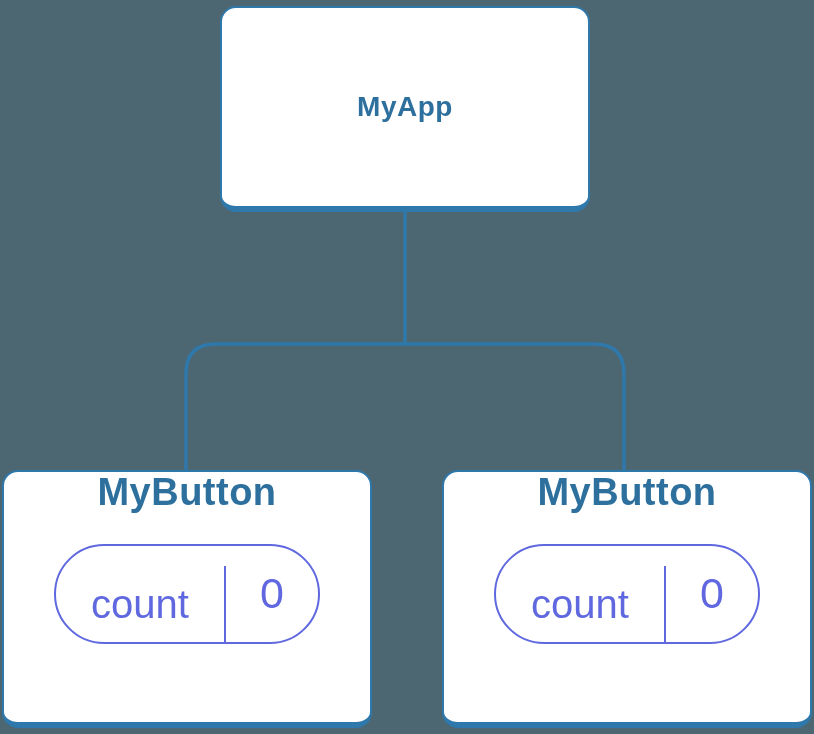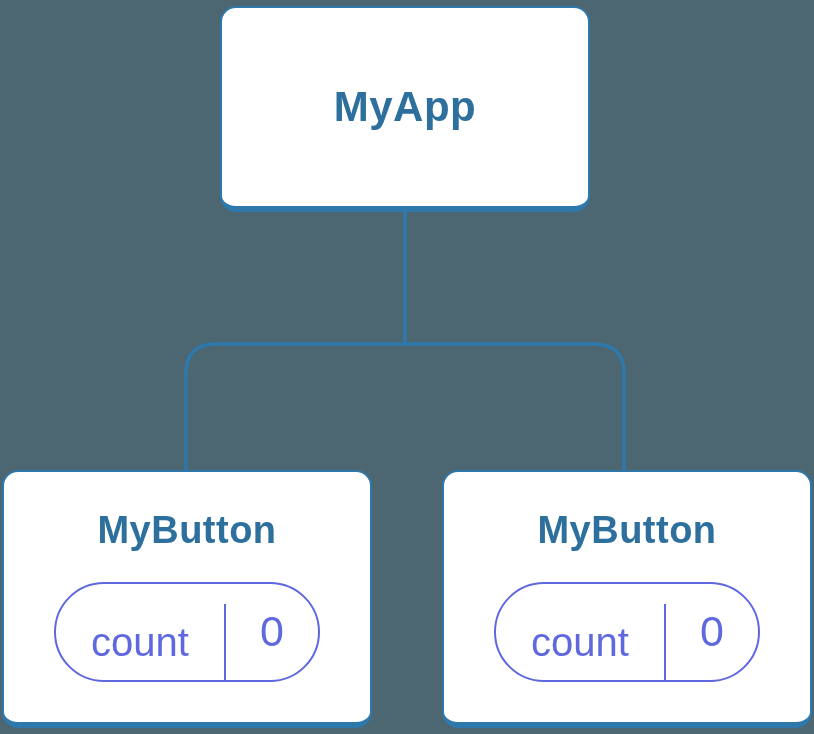--- a/index.html
+++ b/index.html
@@ -39,33 +39,32 @@
     align-items: center;
     justify-content: center;
   }
   .card-child {
     top: 470px;
     width: 370px;
     height: 258px;
     display: flex;
     flex-direction: column;
     align-items: center;
-    padding-top: 38px;
   }
   .card-child.left  { left: 2px; }
   .card-child.right { left: 442px; }
   .node-label {
     color: #2d6f9d;
     font-size: 38px;
     font-weight: bold;
     letter-spacing: 0.5px;
     line-height: 1.1;
   }
   .card-root .node-label {
-    font-size: 42px;
+    font-size: 28px;
   }
   .state-pill {
     margin-top: 30px;
     box-sizing: border-box;
     width: 266px;
     height: 100px;
     border: 2px solid #5f68df;
     border-radius: 52px;
     display: flex;
     align-items: stretch;

